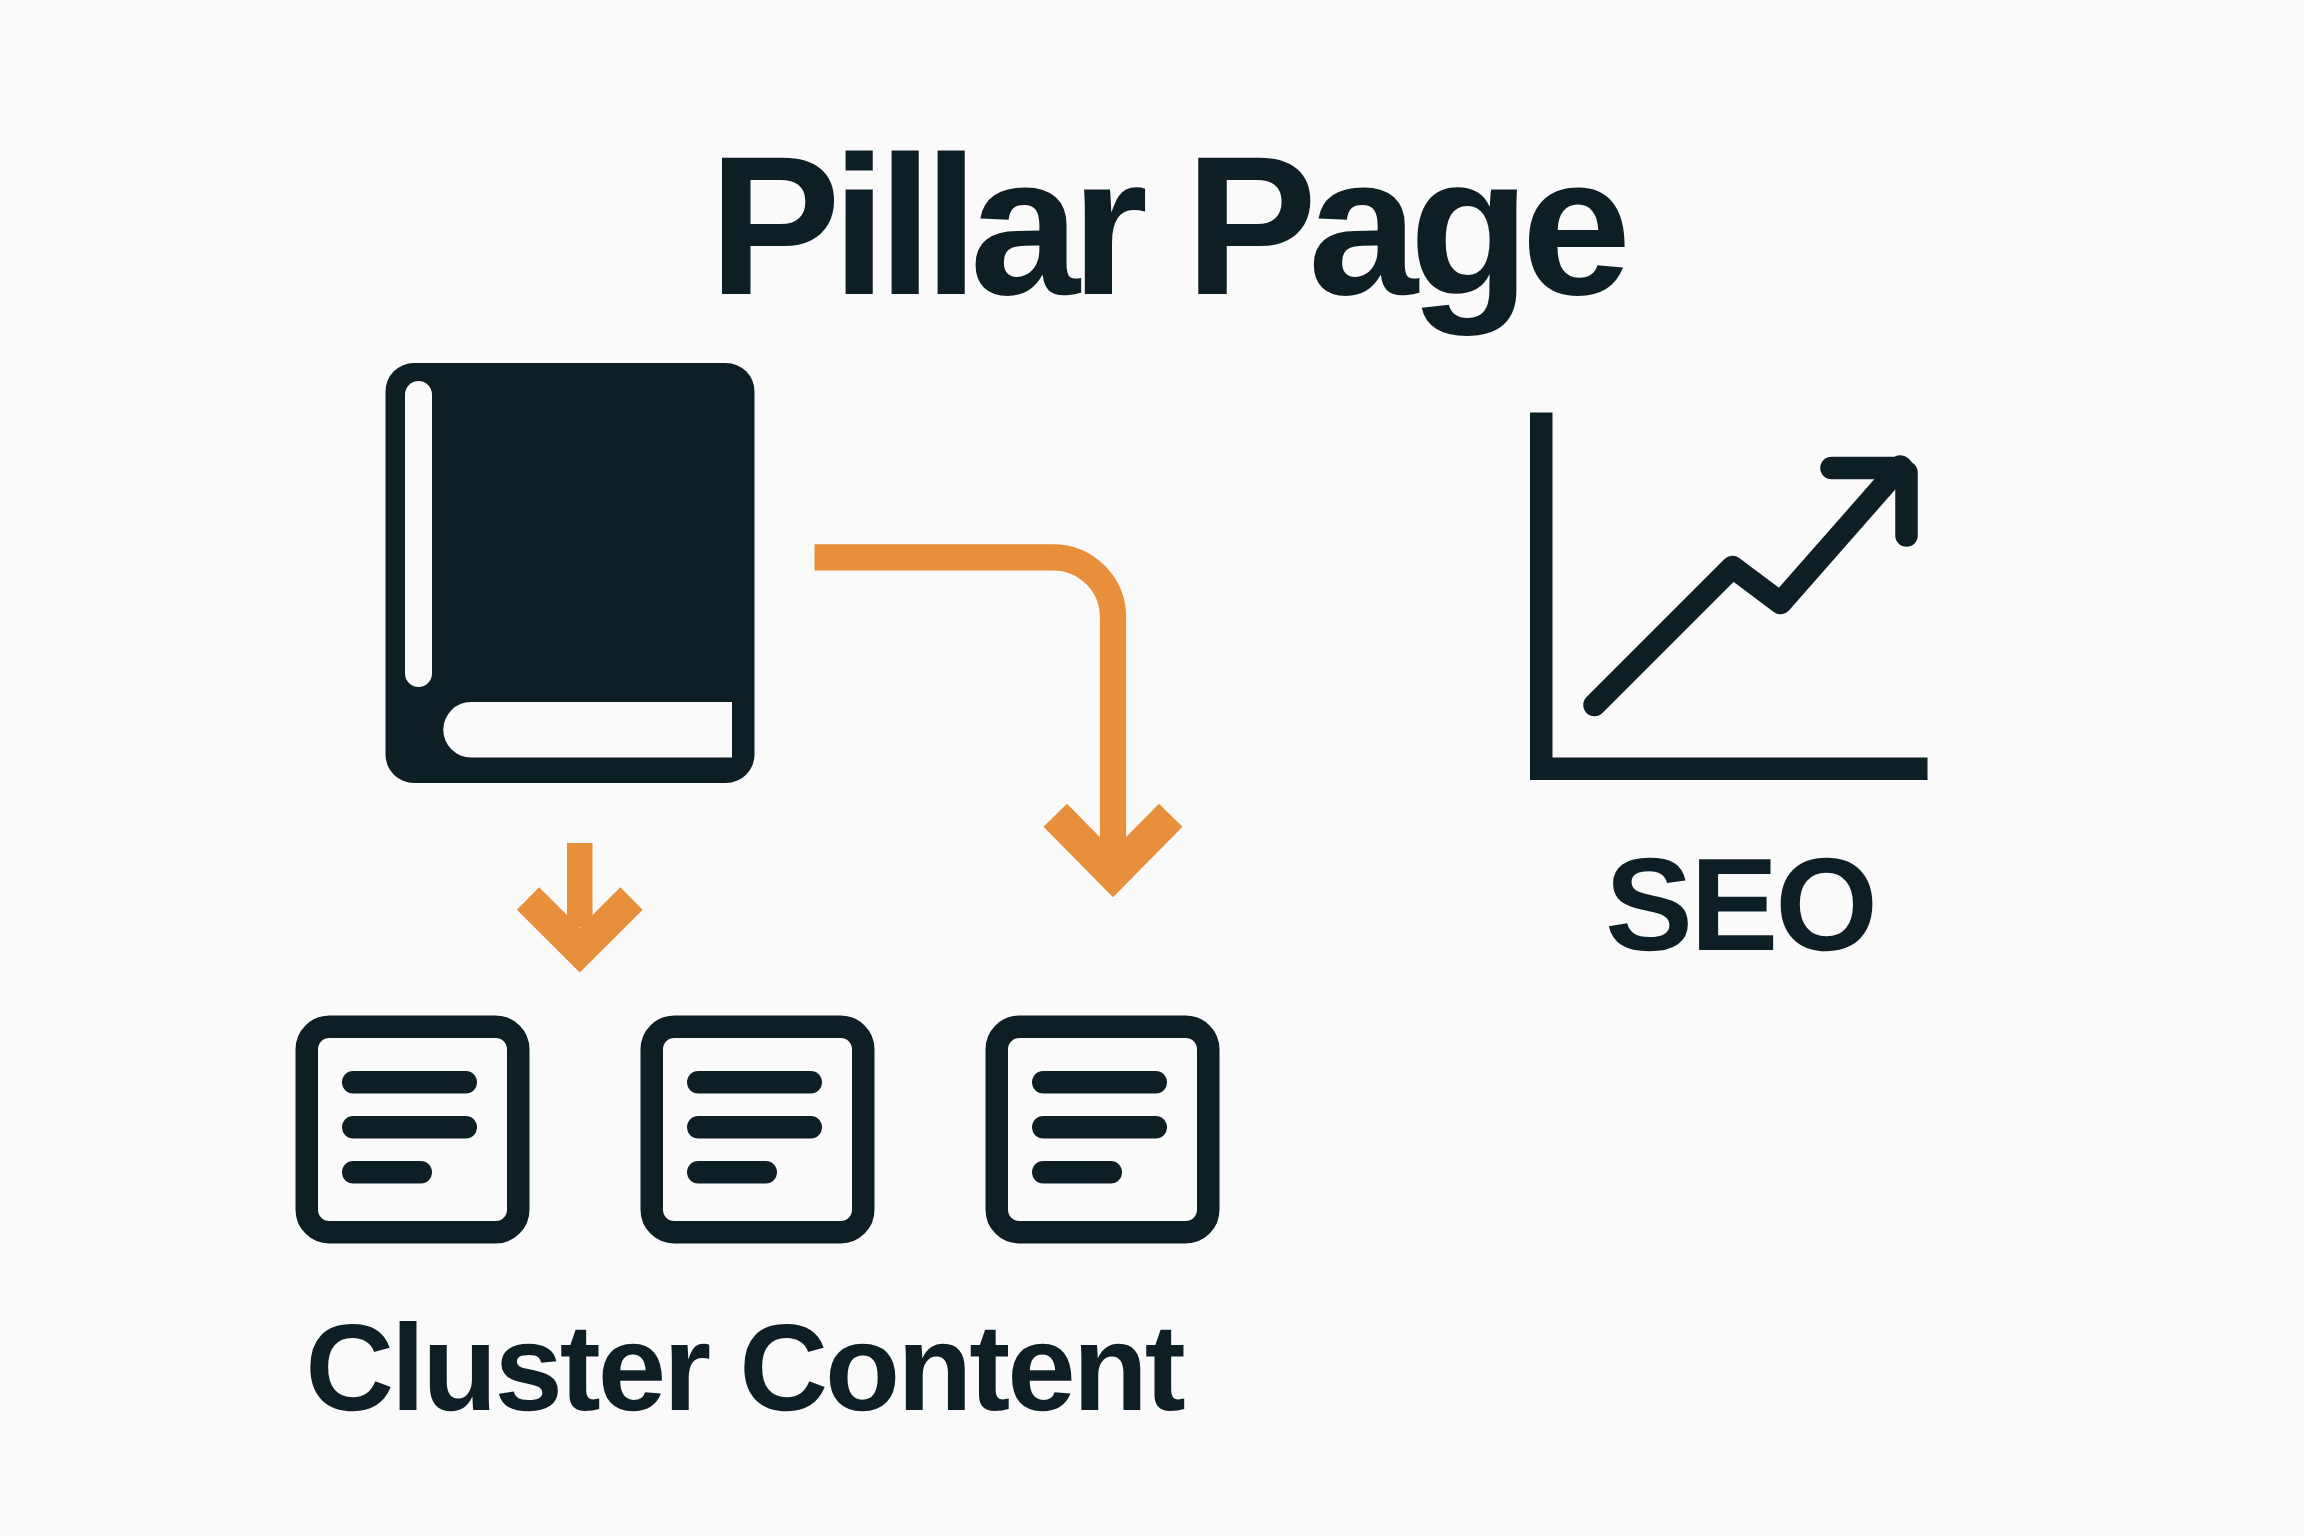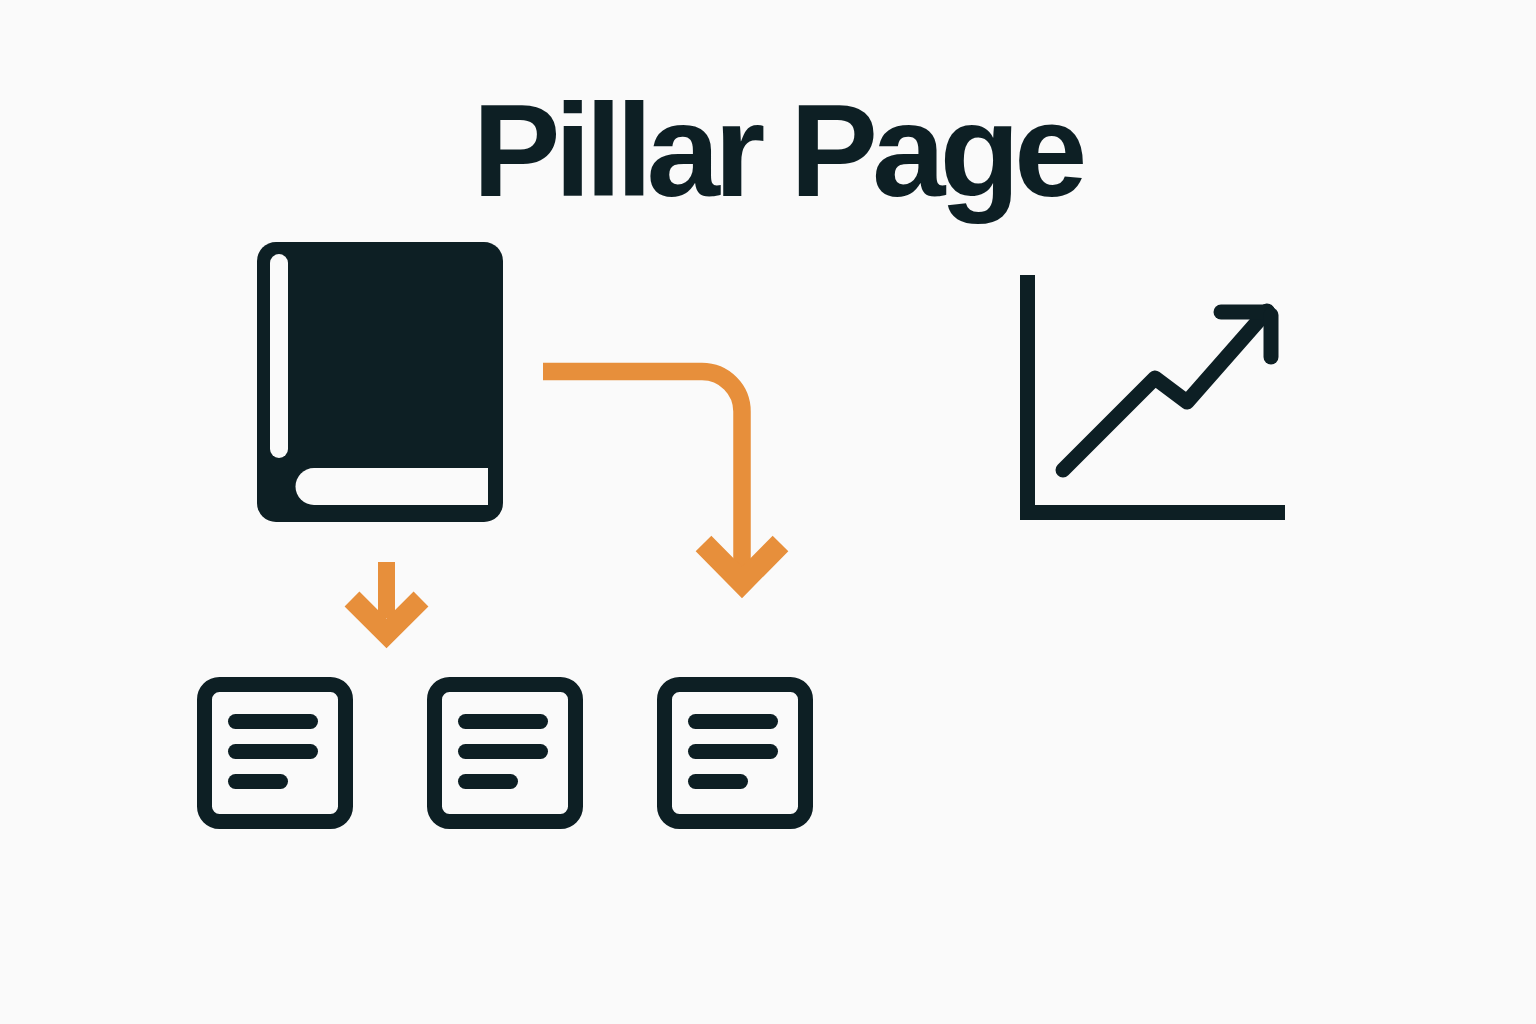--- a/index.html
+++ b/index.html
@@ -76,20 +76,21 @@
     <path class="accent-stroke" d="M173.5 193.5 L212 232.5 L250.5 193.5" stroke-width="22" stroke-linejoin="miter"></path>
   </svg>
 
   <svg style="left:1010px; top:262px;" width="290" height="270" viewBox="0 0 290 270">
     <path class="ink-stroke" d="M17.5 13 V250.5 H275" stroke-width="15"></path>
     <path class="ink-stroke" d="M53 208 L145 116 L177 140 L257 49" stroke-width="15" stroke-linecap="round" stroke-linejoin="round"></path>
     <path class="ink-stroke" d="M211 50 H258" stroke-width="15" stroke-linecap="round"></path>
     <path class="ink-stroke" d="M261 53 V95" stroke-width="15" stroke-linecap="round"></path>
   </svg>
 
+  <div class="label seo-label">SEO</div>
 
   <svg style="left:193px; top:671px;" width="168" height="164" viewBox="0 0 168 164">
     <rect class="ink-stroke" x="11.5" y="13.5" width="141" height="137" rx="15" stroke-width="15"></rect>
     <rect class="ink-fill" x="35" y="43" width="90" height="15" rx="7.5"></rect>
     <rect class="ink-fill" x="35" y="73" width="90" height="15" rx="7.5"></rect>
     <rect class="ink-fill" x="35" y="103" width="60" height="15" rx="7.5"></rect>
   </svg>
 
   <svg style="left:423px; top:671px;" width="168" height="164" viewBox="0 0 168 164">
     <rect class="ink-stroke" x="11.5" y="13.5" width="141" height="137" rx="15" stroke-width="15"></rect>
@@ -98,14 +99,15 @@
     <rect class="ink-fill" x="35" y="103" width="60" height="15" rx="7.5"></rect>
   </svg>
 
   <svg style="left:653px; top:671px;" width="168" height="164" viewBox="0 0 168 164">
     <rect class="ink-stroke" x="11.5" y="13.5" width="141" height="137" rx="15" stroke-width="15"></rect>
     <rect class="ink-fill" x="35" y="43" width="90" height="15" rx="7.5"></rect>
     <rect class="ink-fill" x="35" y="73" width="90" height="15" rx="7.5"></rect>
     <rect class="ink-fill" x="35" y="103" width="60" height="15" rx="7.5"></rect>
   </svg>
 
+  <div class="label cluster-label">Cluster Content</div>
 
 </div>
 
 </body></html>

